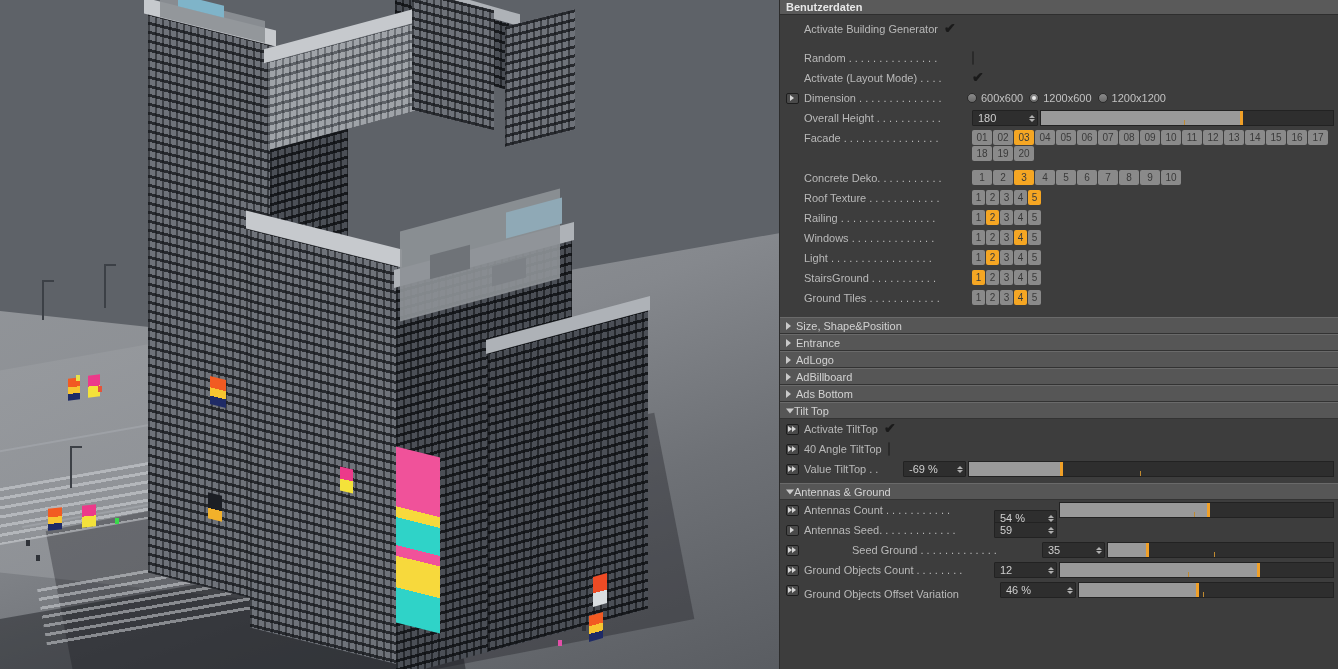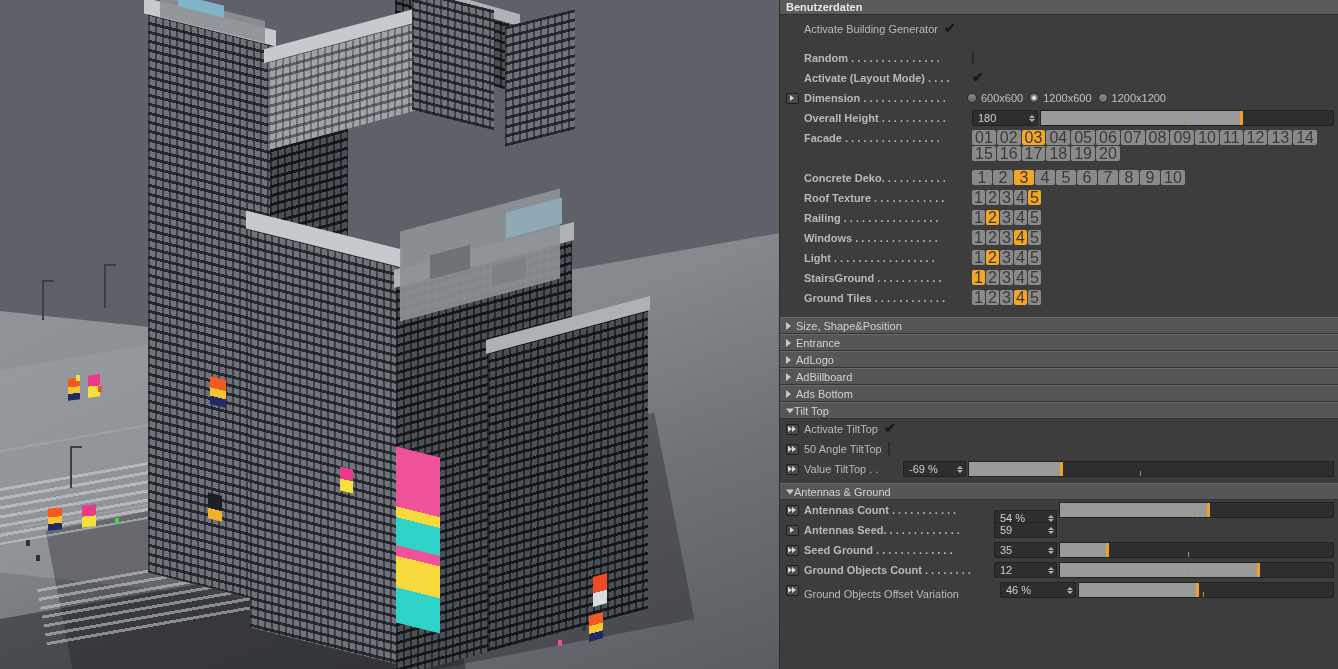--- a/index.html
+++ b/index.html
@@ -152,21 +152,20 @@
 
   .lbl {
     color: #b9b9b9;
     white-space: nowrap;
     overflow: hidden;
     font-size: 11px;
   }
   .lbl.dots {
     flex: 0 0 auto;
     width: 168px;
-    font-weight: bold;
   }
   .lbl.free { flex: 0 0 auto; margin-right: 6px; }
 
   .checkbox {
     width: 12px; height: 12px;
     position: relative;
     flex: 0 0 12px;
   }
   .checkbox .box {
     width: 11px; height: 11px;
@@ -238,21 +237,21 @@
     position: absolute; bottom: 0; height: 5px;
     width: 1px; background: #c08a30;
   }
 
   .btnrow { display: flex; flex-wrap: wrap; align-items: flex-start; }
   .numbtn {
     height: 15px; min-width: 20px;
     margin: 0 1px 1px 0;
     background: #8a8a8a;
     color: #3a3a3a;
-    font-size: 16px;
+    font-size: 10px;
     line-height: 15px;
     text-align: center;
     border-radius: 2px;
     padding: 0 3px;
   }
   .numbtn.small { min-width: 13px; padding: 0 2px; }
   .numbtn.active { background: #f5a623; color: #3a3a3a; }
 
   .section {
     height: 17px;
@@ -562,21 +561,21 @@
       </div>
 
       <div class="row">
         <span class="anim-icon"></span>
         <span class="lbl free">Activate TiltTop</span>
         <span class="checkbox checked"></span>
       </div>
 
       <div class="row">
         <span class="anim-icon"></span>
-        <span class="lbl free">50 Angle TiltTop</span>
+        <span class="lbl free">40 Angle TiltTop</span>
         <span class="checkbox"><span class="box"></span></span>
       </div>
 
       <div class="row">
         <span class="anim-icon"></span>
         <span class="lbl free" style="width:93px;">Value TiltTop . .</span>
         <span class="numfield" style="width:63px;">
           <span class="val">-69 %</span>
           <span class="spin">
               <i class="up"></i>
@@ -621,21 +620,21 @@
           <span class="val">59</span>
           <span class="spin">
               <i class="up"></i>
               <i class="down"></i>
             </span>
         </span>
       </div>
 
       <div class="row">
         <span class="anim-icon"></span>
-        <span class="lbl dots" style="width:190px;">Seed Ground . . . . . . . . . . . . .</span>
+        <span class="lbl dots" style="width:190px;margin-left:48px;">Seed Ground . . . . . . . . . . . . .</span>
         <span class="numfield" style="width:63px;">
           <span class="val">35</span>
           <span class="spin">
               <i class="up"></i>
               <i class="down"></i>
             </span>
         </span>
         <span class="slider" style="margin-right:4px;">
           <span class="fill" style="width:17%"></span>
           <span class="tick" style="left:47%"></span>

